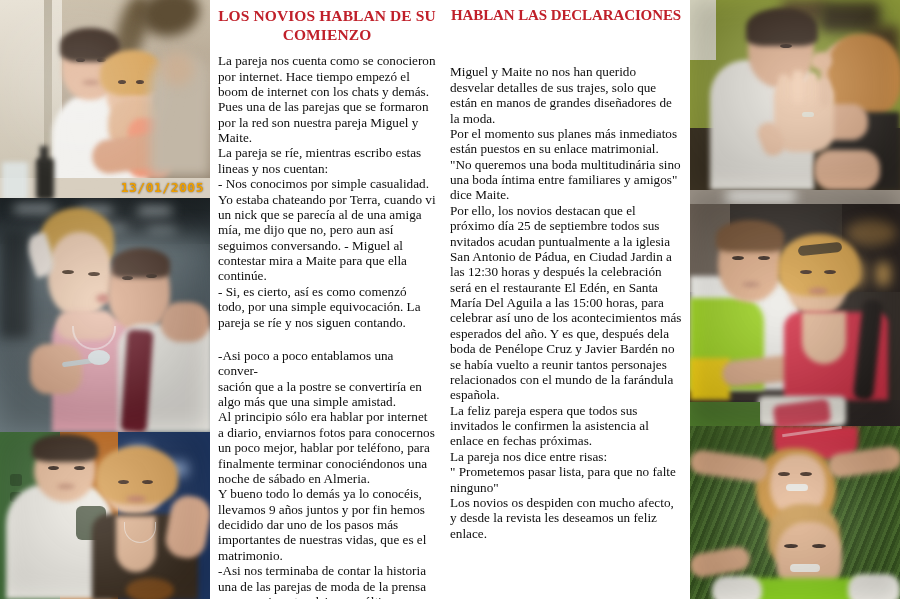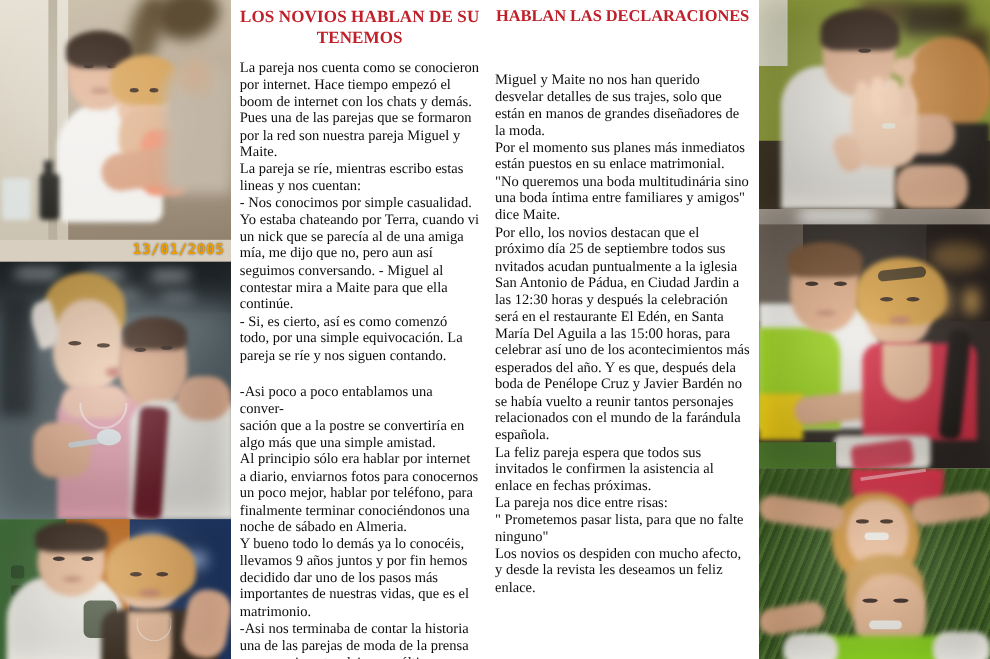--- a/index.html
+++ b/index.html
@@ -49,21 +49,21 @@
     white-space: nowrap;
   }
 
   
   .sh { position: absolute; }
   .blur { filter: blur(6px); }
   .blur2 { filter: blur(12px); }
   .soft { filter: blur(2.5px); }
 
   
-  .p-l1 { height: 238px; background: linear-gradient(175deg,#c9bda9 0%,#b5a punk 1%,#b0a18c 45%,#8e7f6c 100%); }
+  .p-l1 { height: 198px; background: linear-gradient(175deg,#c9bda9 0%,#b5a punk 1%,#b0a18c 45%,#8e7f6c 100%); }
   .p-l1 { background: linear-gradient(175deg,#cdc2ae 0%,#b3a490 48%,#8b7c69 100%); }
 
   
   .p-l2 { height: 234px; background: linear-gradient(180deg,#2d3436 0%,#49545a 35%,#6d7b80 100%); }
 
   
   .p-l3 { flex: 1 1 auto; background: linear-gradient(110deg,#3f6b3a 0%,#3f6b3a 30%,#b4661f 31%,#b4661f 55%,#21355e 56%,#16305c 100%); }
 
   
   .p-r1 { height: 190px; background: linear-gradient(160deg,#8f9a3c 0%,#7e8a33 55%,#4a4327 100%); }
@@ -221,21 +221,21 @@
 
         <div class="sh soft" style="left:168px;top:64px;width:40px;height:62px;background:#e3b293;border-radius:18px;transform:rotate(10deg);"></div>
         <div class="sh blur2" style="left:0;top:0;width:100%;height:100%;background:radial-gradient(circle at 45% 40%, rgba(255,255,255,.16), rgba(0,0,0,.14) 78%);"></div>
       </div>
       <div class="caption-date"></div>
     </div>
   </div>
 
   <div class="text-col col-a">
     <h1 class="headline">LOS NOVIOS HABLAN
-DE SU TENEMOS</h1>
+DE SU COMIENZO</h1>
     <p class="body-text">La pareja nos cuenta como se conocieron por internet. Hace tiempo empezó el boom de internet con los chats y demás. Pues una de las parejas que se formaron por la red son nuestra pareja Miguel y Maite.
 La pareja se ríe, mientras escribo estas lineas y nos cuentan:
 - Nos conocimos por simple casualidad. Yo estaba chateando por Terra, cuando vi un nick que se parecía al de una amiga mía, me dijo que no, pero aun así seguimos conversando. - Miguel al contestar mira a Maite para que ella continúe.
 - Si, es cierto, así es como comenzó todo, por una simple equivocación. La pareja se ríe y nos siguen contando.</p>
     <div class="spacer-gap"></div>
     <p class="body-text">-Asi poco a poco entablamos una conver-
 sación que a la postre se convertiría en algo más que una simple amistad.
 Al principio sólo era hablar por internet a diario, enviarnos fotos para conocernos un poco mejor, hablar por teléfono, para finalmente terminar conociéndonos una noche de sábado en Almeria.
 Y bueno todo lo demás ya lo conocéis, llevamos 9 años juntos y por fin hemos decidido dar uno de los pasos más importantes de nuestras vidas, que es el matrimonio.
 -Asi nos terminaba de contar la historia una de las parejas de moda de la prensa rosa, no sin antes dejar una última coletilla:

